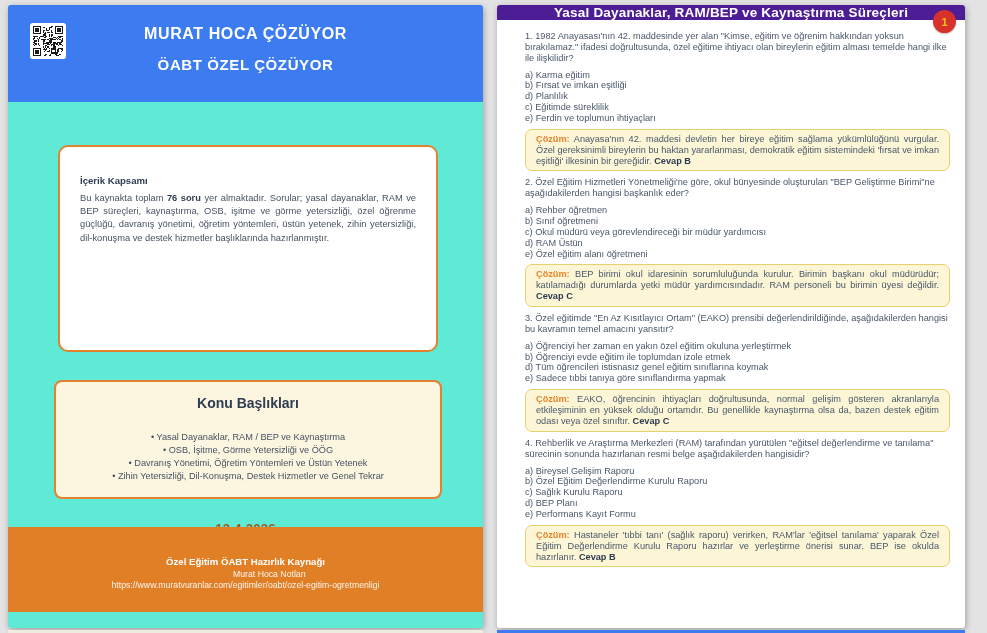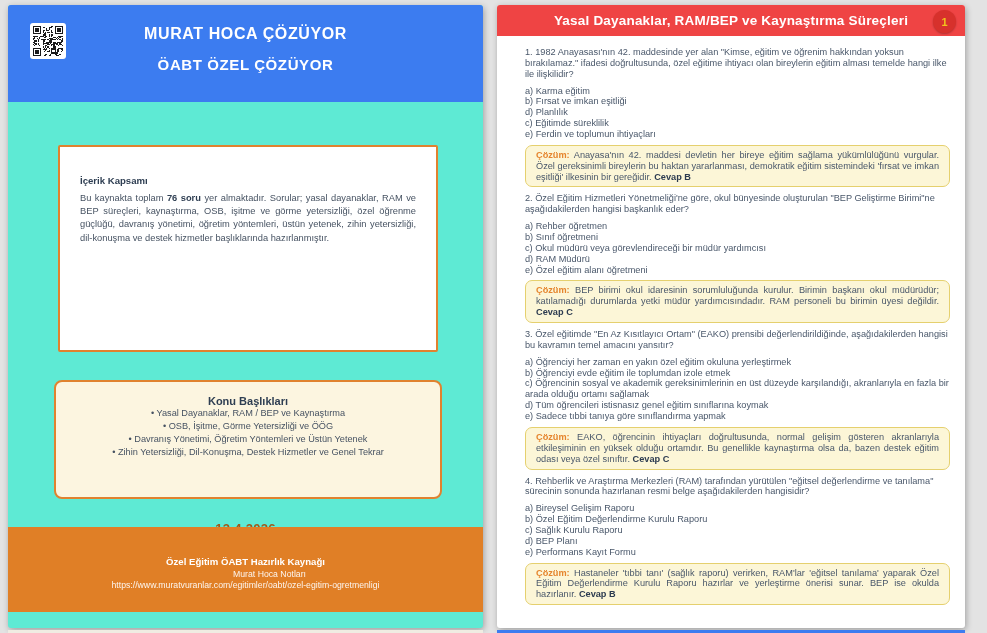--- a/index.html
+++ b/index.html
@@ -18,43 +18,43 @@
   
   .lp-header { position:relative; height:97px; background:#3c7cf0; }
   .qr-box { position:absolute; left:22px; top:18px; width:36px; height:36px;
             background:#fff; border-radius:3px; padding:3px; }
   .qr-box svg { display:block; width:30px; height:30px; }
   .lp-titles { text-align:center; padding-top:20px; color:#fff; font-weight:bold; }
   .lp-title1 { font-size:16px; letter-spacing:0.6px; }
   .lp-title2 { font-size:15px; letter-spacing:0.6px; margin-top:13px; }
 
   .lp-box1 { position:absolute; left:50px; top:140px; width:380px; height:207px;
-             background:#fff; border:2px solid #e0822f; border-radius:2px;
+             background:#fff; border:2px solid #e0822f; border-radius:10px;
              padding:28px 20px; }
   .lp-box1 h3 { font-size:9.6px; color:#2e3e52; margin-bottom:6px; }
   .lp-box1 p  { font-size:9.3px; line-height:1.42; color:#465262; text-align:justify; }
   .lp-box1 p b { color:#2e3e52; }
 
   .lp-box2 { position:absolute; left:46px; top:375px; width:388px; height:119px;
              background:#fcf5e0; border:2px solid #e0822f; border-radius:8px;
              padding:13px 12px; text-align:center; }
-  .lp-box2 h3 { font-size:11px; color:#2e3e52; margin-bottom:0; }
+  .lp-box2 h3 { font-size:14px; color:#2e3e52; margin-bottom:20px; }
   .lp-box2 .topic { font-size:9.2px; line-height:1.4; color:#465262; }
 
   .lp-date { position:absolute; left:0; top:516px; width:100%; text-align:center;
              font-weight:bold; font-size:13px; color:#9c5b1d; letter-spacing:0.3px; }
 
   .lp-footer { position:absolute; left:0; bottom:16px; width:100%; height:85px;
                background:#e07f26; color:#fff; text-align:center; padding-top:29px; }
   .lp-footer .f1 { font-weight:bold; font-size:9.6px; }
   .lp-footer .f2 { font-size:8.7px; margin-top:2px; opacity:0.92;padding-left:48px; }
   .lp-footer .f3 { font-size:8.7px; margin-top:1px; opacity:0.92; }
 
   
-  .rp-header { position:relative; height:31px; background:#ef4444;
+  .rp-header { position:relative; height:15px; background:#4c1d95;
                display:flex; align-items:center; justify-content:center; }
   .rp-title { color:#fff; font-weight:bold; font-size:13.5px; letter-spacing:0.2px; }
   .rp-badge { position:absolute; right:9px; top:5px; width:23px; height:23px;
               border-radius:50%; background:#d7312c; color:#f2c21c;
               font-weight:bold; font-size:11px;
               display:flex; align-items:center; justify-content:center;
               box-shadow:0 1px 2px rgba(0,0,0,0.25); }
 
   .rp-body { padding:6px 15px 0 28px; font-size:9.2px; color:#49576a; }
   .q-text    { margin-top:5px; line-height:1.18; }
@@ -333,34 +333,33 @@
       <span class="sol-label">Çözüm:</span> <span class="sol-body">Anayasa'nın 42. maddesi devletin her bireye eğitim sağlama yükümlülüğünü vurgular. Özel gereksinimli bireylerin bu haktan yararlanması, demokratik eğitim sistemindeki 'fırsat ve imkan eşitliği' ilkesinin bir gereğidir.</span> <span class="sol-answer">Cevap B</span>
     </div>
   </div>
 
   <div class="question-block">
     <p class="q-text">2. Özel Eğitim Hizmetleri Yönetmeliği'ne göre, okul bünyesinde oluşturulan "BEP Geliştirme Birimi"ne aşağıdakilerden hangisi başkanlık eder?</p>
     <div class="q-options">
             <div>a) Rehber öğretmen</div>
             <div>b) Sınıf öğretmeni</div>
             <div>c) Okul müdürü veya görevlendireceği bir müdür yardımcısı</div>
-            <div>d) RAM Müdürü</div>
+            <div>d) RAM Üstün</div>
             <div>e) Özel eğitim alanı öğretmeni</div>
           </div>
     <div class="sol-box">
       <span class="sol-label">Çözüm:</span> <span class="sol-body">BEP birimi okul idaresinin sorumluluğunda kurulur. Birimin başkanı okul müdürüdür; katılamadığı durumlarda yetki müdür yardımcısındadır. RAM personeli bu birimin üyesi değildir.</span> <span class="sol-answer">Cevap C</span>
     </div>
   </div>
 
   <div class="question-block">
     <p class="q-text">3. Özel eğitimde "En Az Kısıtlayıcı Ortam" (EAKO) prensibi değerlendirildiğinde, aşağıdakilerden hangisi bu kavramın temel amacını yansıtır?</p>
     <div class="q-options">
             <div>a) Öğrenciyi her zaman en yakın özel eğitim okuluna yerleştirmek</div>
             <div>b) Öğrenciyi evde eğitim ile toplumdan izole etmek</div>
-            <div>c) Öğrencinin sosyal ve akademik gereksinimlerinin en üst düzeyde karşılandığı, akranlarıyla en fazla bir arada olduğu ortamı sağlamak</div>
             <div>d) Tüm öğrencileri istisnasız genel eğitim sınıflarına koymak</div>
             <div>e) Sadece tıbbi tanıya göre sınıflandırma yapmak</div>
           </div>
     <div class="sol-box">
       <span class="sol-label">Çözüm:</span> <span class="sol-body">EAKO, öğrencinin ihtiyaçları doğrultusunda, normal gelişim gösteren akranlarıyla etkileşiminin en yüksek olduğu ortamdır. Bu genellikle kaynaştırma olsa da, bazen destek eğitim odası veya özel sınıftır.</span> <span class="sol-answer">Cevap C</span>
     </div>
   </div>
 
   <div class="question-block">
     <p class="q-text">4. Rehberlik ve Araştırma Merkezleri (RAM) tarafından yürütülen "eğitsel değerlendirme ve tanılama" sürecinin sonunda hazırlanan resmi belge aşağıdakilerden hangisidir?</p>

